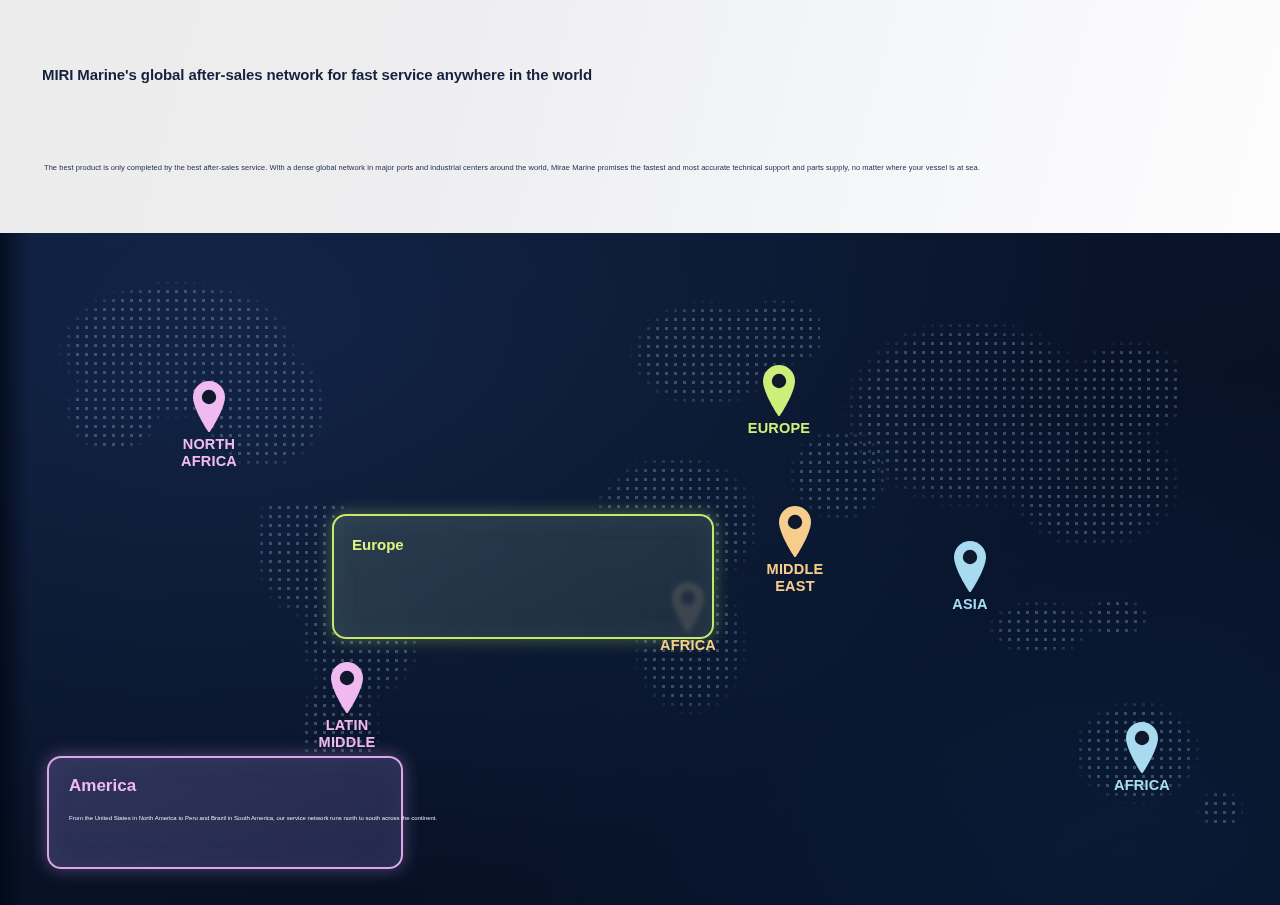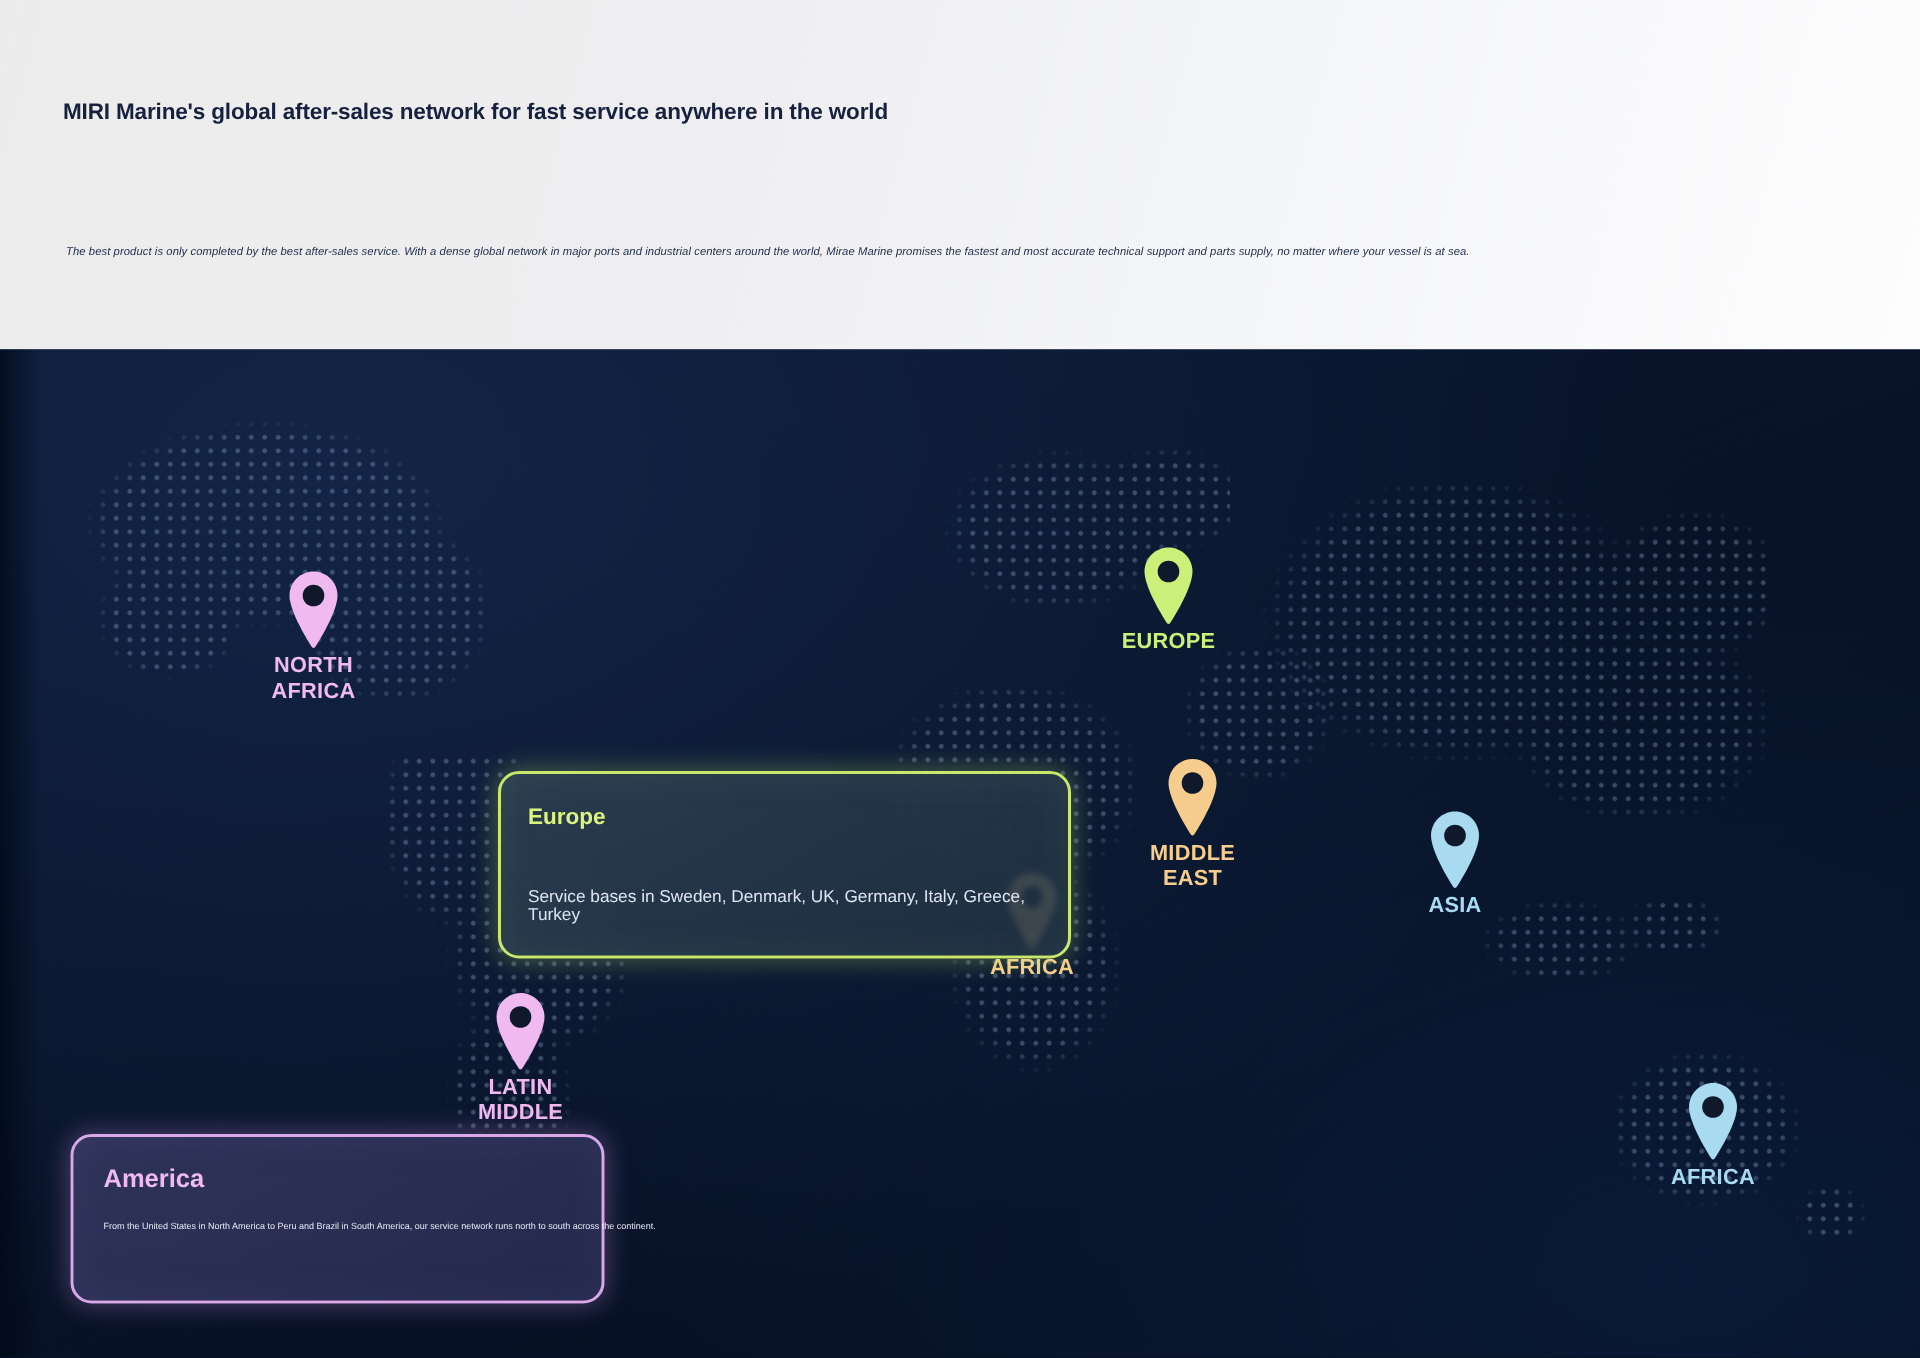--- a/index.html
+++ b/index.html
@@ -18,21 +18,20 @@
   }
   .hero-title{
     position:absolute;left:42px;top:66px;
     font-size:15px;font-weight:bold;color:#16213e;letter-spacing:-0.1px;
     white-space:nowrap;
   }
   .hero-sub{
     position:absolute;left:44px;top:163px;
     font-size:7.5px;color:#1d2b4a;letter-spacing:0.05px;
     white-space:nowrap;
-    font-style:italic;
   }
 
   
   .map{
     position:absolute;left:0;top:233px;width:1280px;height:672px;
     background:
       radial-gradient(120% 150% at 18% 12%, rgba(27,48,90,.55) 0%, rgba(10,22,46,0) 58%),
       radial-gradient(100% 120% at 88% 92%, rgba(15,40,80,.45) 0%, rgba(8,18,38,0) 60%),
       linear-gradient(160deg,#0a1630 0%,#081328 48%,#050d1e 100%);
     overflow:hidden;
@@ -237,21 +236,20 @@
     <div class="pin" style="left:1082px;top:488px;width:120px;">
       <svg width="36" height="54" viewBox="0 0 36 54">
         <path d="M18 1C9.2 1 2 8.2 2 17c0 11.5 14.1 33.2 15 34.5.5.7 1.5.7 2 0C19.9 50.2 34 28.5 34 17 34 8.2 26.8 1 18 1z" fill="#a8daf0"></path>
         <circle cx="18" cy="17" r="7.2" fill="#10182c"></circle>
       </svg>
       <div class="pin-label" style="color:#a8daf0;">AFRICA</div>
     </div>
 
     <div class="card card-europe">
       <div class="card-title">Europe</div>
-      <div class="card-body">Service bases in Sweden, Denmark, UK, Germany, Italy, Greece, Turkey</div>
     </div>
 
     <div class="card card-america">
       <div class="card-title">America</div>
       <div class="card-body">From the United States in North America to Peru and Brazil in South America, our service network runs north to south across the continent.</div>
     </div>
 
 
   </div>
 </div>

